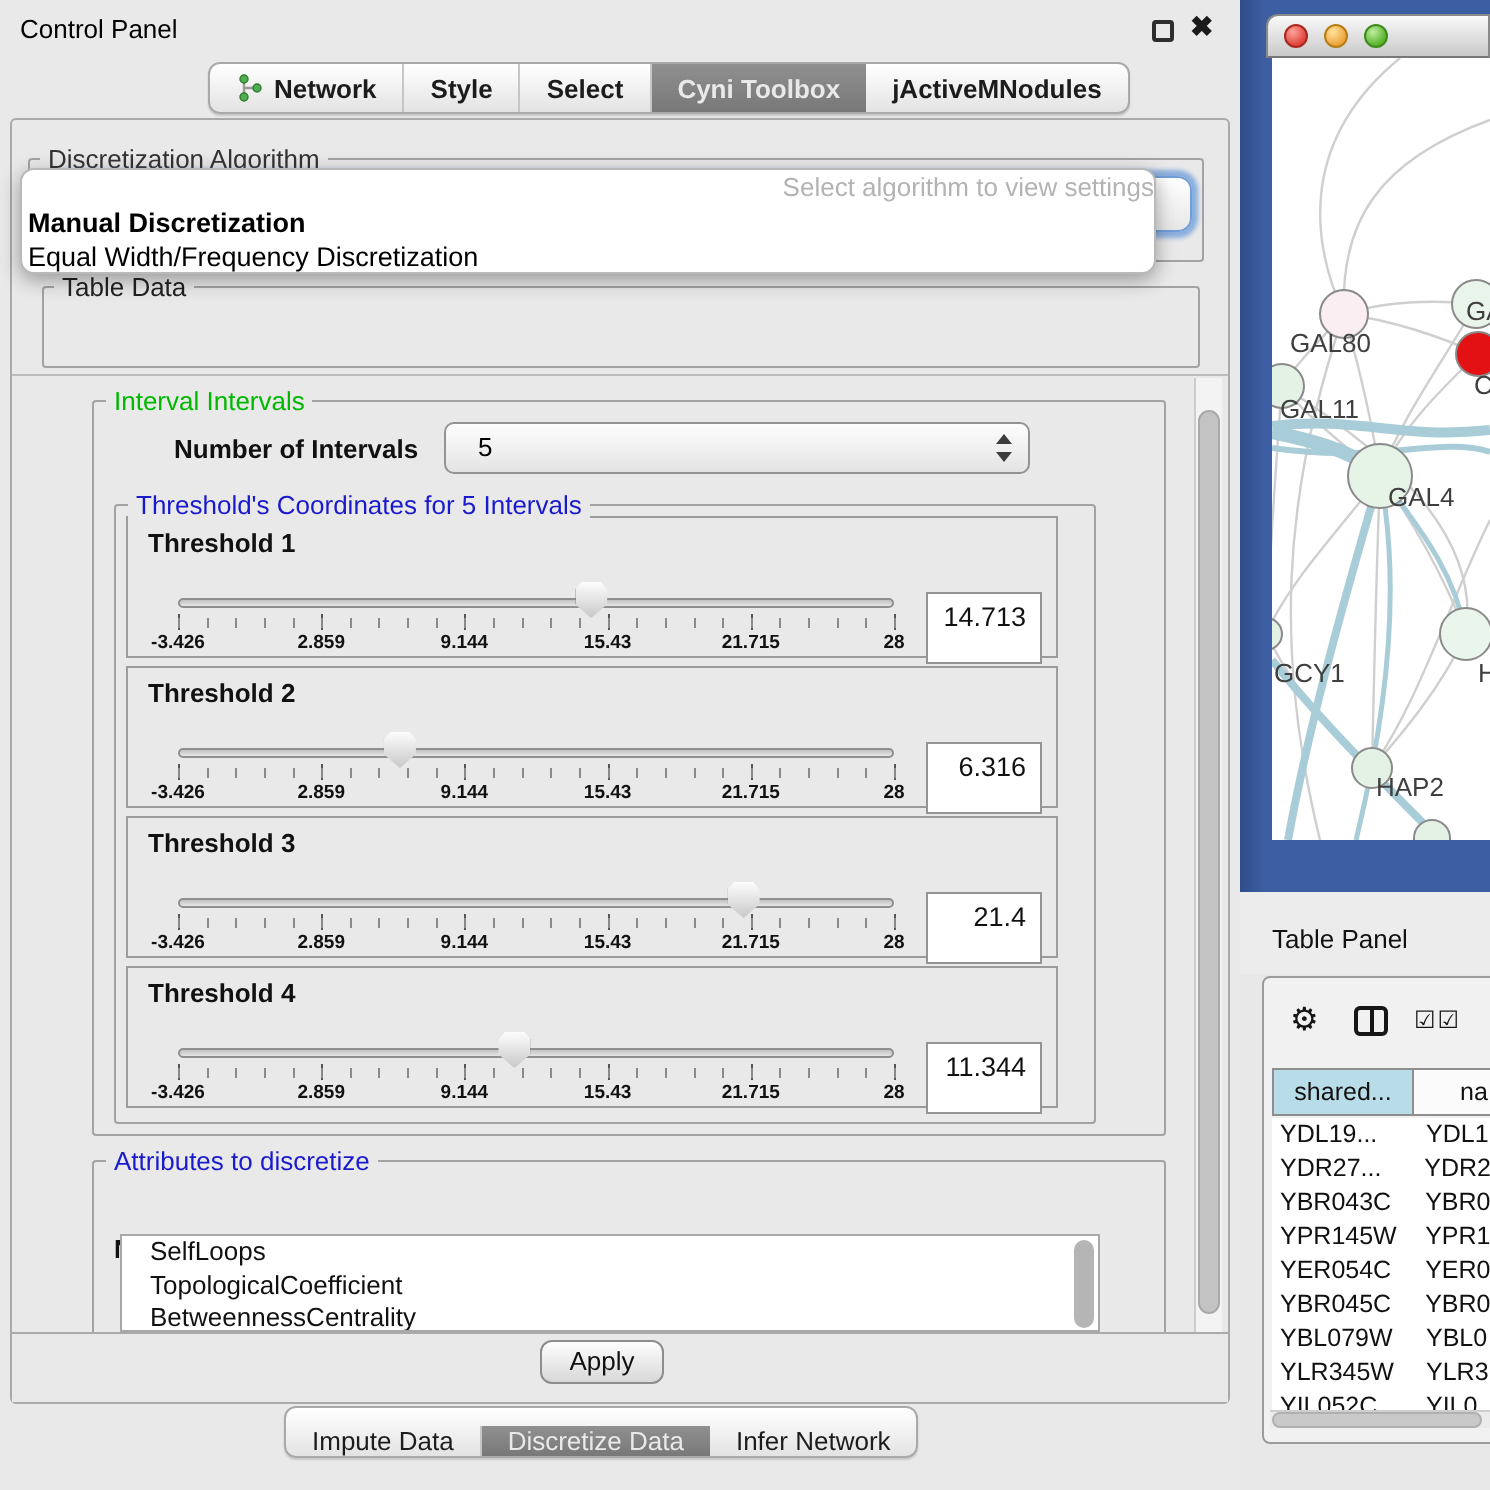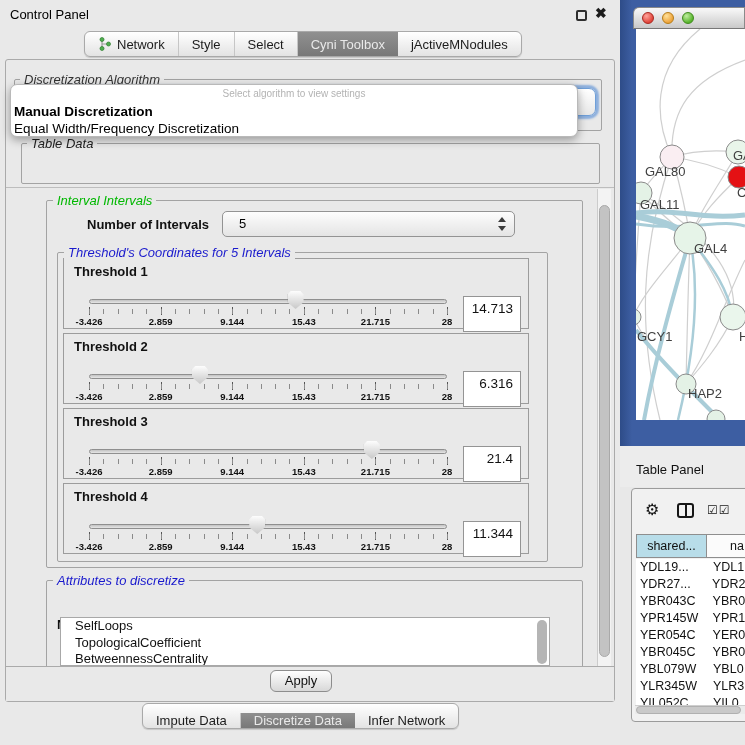--- a/index.html
+++ b/index.html
@@ -13,39 +13,39 @@
   #cp-close { position:absolute; left:595px; top:5px; font-size:14px; font-weight:bold; color:#1b1b1b; }
 
   .tabstrip { position:absolute; display:flex; align-items:stretch; height:26px;
     border:1px solid #a9a9a9; border-radius:6px; overflow:hidden;
     background:linear-gradient(#ffffff,#e3e3e3); box-shadow:0 1px 1px rgba(0,0,0,.15); }
   .tab { display:flex; align-items:center; padding:0 13px; font-size:13px; color:#1c1c1c;
     border-right:1px solid #c6c6c6; white-space:nowrap; }
   .tab:last-child { border-right:none; }
   .tab.active { background:linear-gradient(#909090,#787878); color:#e9e9e9; border-right:none; }
   .tab .net-ico { margin-right:6px; display:inline-block; width:13px; height:14px; }
-  #tabs-top { left:84px; top:31px; }
+  #tabs-top { left:104px; top:31px;font-weight:bold; }
   #tabs-bottom { left:142px; top:703px;align-items:flex-end; }
 
   #cp-main { position:absolute; left:5px; top:59px; width:610px; height:643px;
     border:1px solid #aaaaaa; border-radius:3px; background:#e9e9e9; }
 
   
   .grp { position:absolute; border:1px solid #a3a3a3; border-radius:2px; }
-  .grp-label { position:absolute; background:#e9e9e9; padding:0 4px; font-size:13px; z-index:2; white-space:nowrap;font-style:italic; }
+  .grp-label { position:absolute; background:#e9e9e9; padding:0 4px; font-size:13px; z-index:2; white-space:nowrap; }
 
   
   #algo-combo { position:absolute; left:24px; top:88px; width:572px; height:28px; border-radius:7px;
     background:linear-gradient(#ffffff,#e7e7e7); border:1px solid #6f9fd8;
     box-shadow:0 0 2px 3px rgba(100,150,215,.7); z-index:10; }
 
   
   #algo-popup { position:absolute; left:10px; top:84px; width:568px; height:53px; background:#ffffff;
     border:1px solid #b9b9b9; border-radius:7px; box-shadow:0 3px 10px rgba(0,0,0,.35); z-index:50; overflow:hidden; }
-  #algo-popup .ph { height:18px; line-height:18px; text-align:center; color:#b3b3b3; font-size:10px; }
+  #algo-popup .ph { height:18px; line-height:18px; text-align:right; color:#b3b3b3; font-size:13px; }
   #algo-popup .opt { height:17px; line-height:17px; padding-left:3px; font-size:13.5px; color:#000; }
   #algo-popup .opt.bold { font-weight:bold; }
 
   
   .combo { position:absolute; border:1px solid #939393; border-radius:5px;
     background:linear-gradient(#fdfdfd,#e4e4e4); }
   .combo .val { position:absolute; left:13px; top:0; line-height:24px; font-size:13px; color:#000; }
   .stepper { position:absolute; right:7px; top:50%; transform:translateY(-50%); width:9px; height:14px; }
   .stepper i { position:absolute; left:0; width:0; height:0; border-left:4.5px solid transparent; border-right:4.5px solid transparent; }
   .stepper .up { top:0; border-bottom:5px solid #3c3c3c; }

